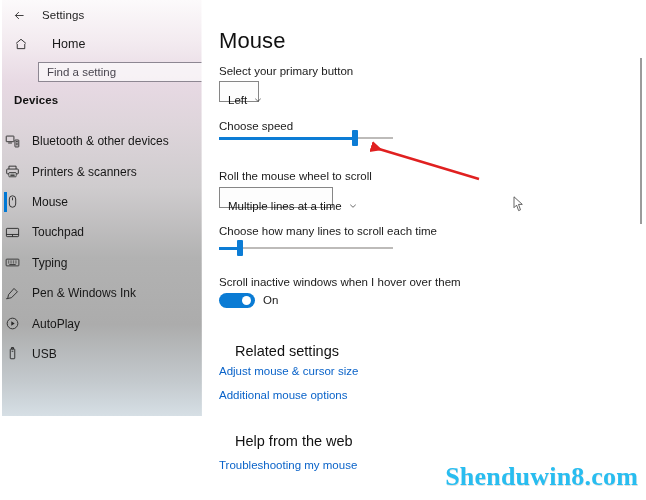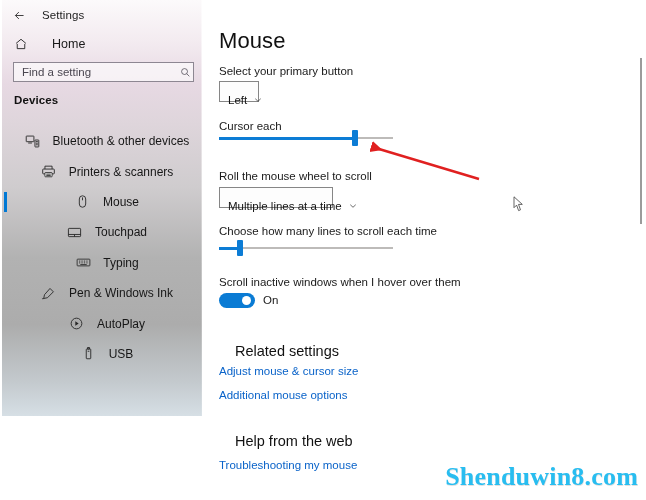--- a/index.html
+++ b/index.html
@@ -75,20 +75,21 @@
   .search-wrap {
     position: absolute; left: 11px; top: 62px;
     width: 181px; height: 20px;
   }
   .search-box {
     width: 100%; height: 100%;
     background: rgba(255,255,255,0.62);
     border: 1px solid #8d8792;
     display: flex; align-items: center;
     padding: 0 2px 0 8px;
+    margin-left: 25px;
   }
   .search-box input {
     flex: 1;
     border: none; outline: none; background: transparent;
     font-family: "Liberation Sans", sans-serif;
     font-size: 11.5px;
     color: #2f2f2f;
   }
   .search-box input::placeholder { color: #4a4650; opacity: 1; }
   .search-icon { color: #3c3843; display: flex; align-items: center; }
@@ -102,22 +103,21 @@
   }
 
   .nav {
     position: absolute; left: 0; top: 126px;
     width: 202px;
   }
   .nav-item {
     position: relative;
     height: 30.4px;
     display: flex; align-items: center;
-    padding-left: 6px;
-    justify-content: center;
+    padding-left: 0;
   }
   .nav-item .sel-bar {
     position: absolute; left: 2px; top: 5px;
     width: 2.5px; height: 20px;
     background: #0078d4;
     display: none;
   }
   .nav-item.selected .sel-bar { display: block; }
   .nav-ico {
     width: 20px; height: 20px;
@@ -433,21 +433,21 @@
     <div class="lbl" style="left:17px; top:65px;">Select your primary button</div>
     <div class="combo" style="left:17px; top:81px; width:40px;">
       <span>Left</span>
       <span class="chev">
         <svg width="8" height="8" viewBox="0 0 10 10" fill="none" stroke="currentColor" stroke-width="0.9">
             <path d="M1.6 3.4L5 6.6l3.4-3.2"></path>
           </svg>
       </span>
     </div>
 
-    <div class="lbl" style="left:17px; top:120px;">Cursor each</div>
+    <div class="lbl" style="left:17px; top:120px;">Choose speed</div>
     <div class="slider" id="slider-cursor-speed" style="left:17px; top:130px; width:174px;">
       <div class="track-bg"></div>
       <div class="track-fill" style="width: 78%;"></div>
       <div class="thumb" style="left: 78%;"></div>
     </div>
 
     <div class="lbl" style="left:17px; top:170px;">Roll the mouse wheel to scroll</div>
     <div class="combo" style="left:17px; top:187px; width:114px;">
       <span>Multiple lines at a time</span>
       <span class="chev">

